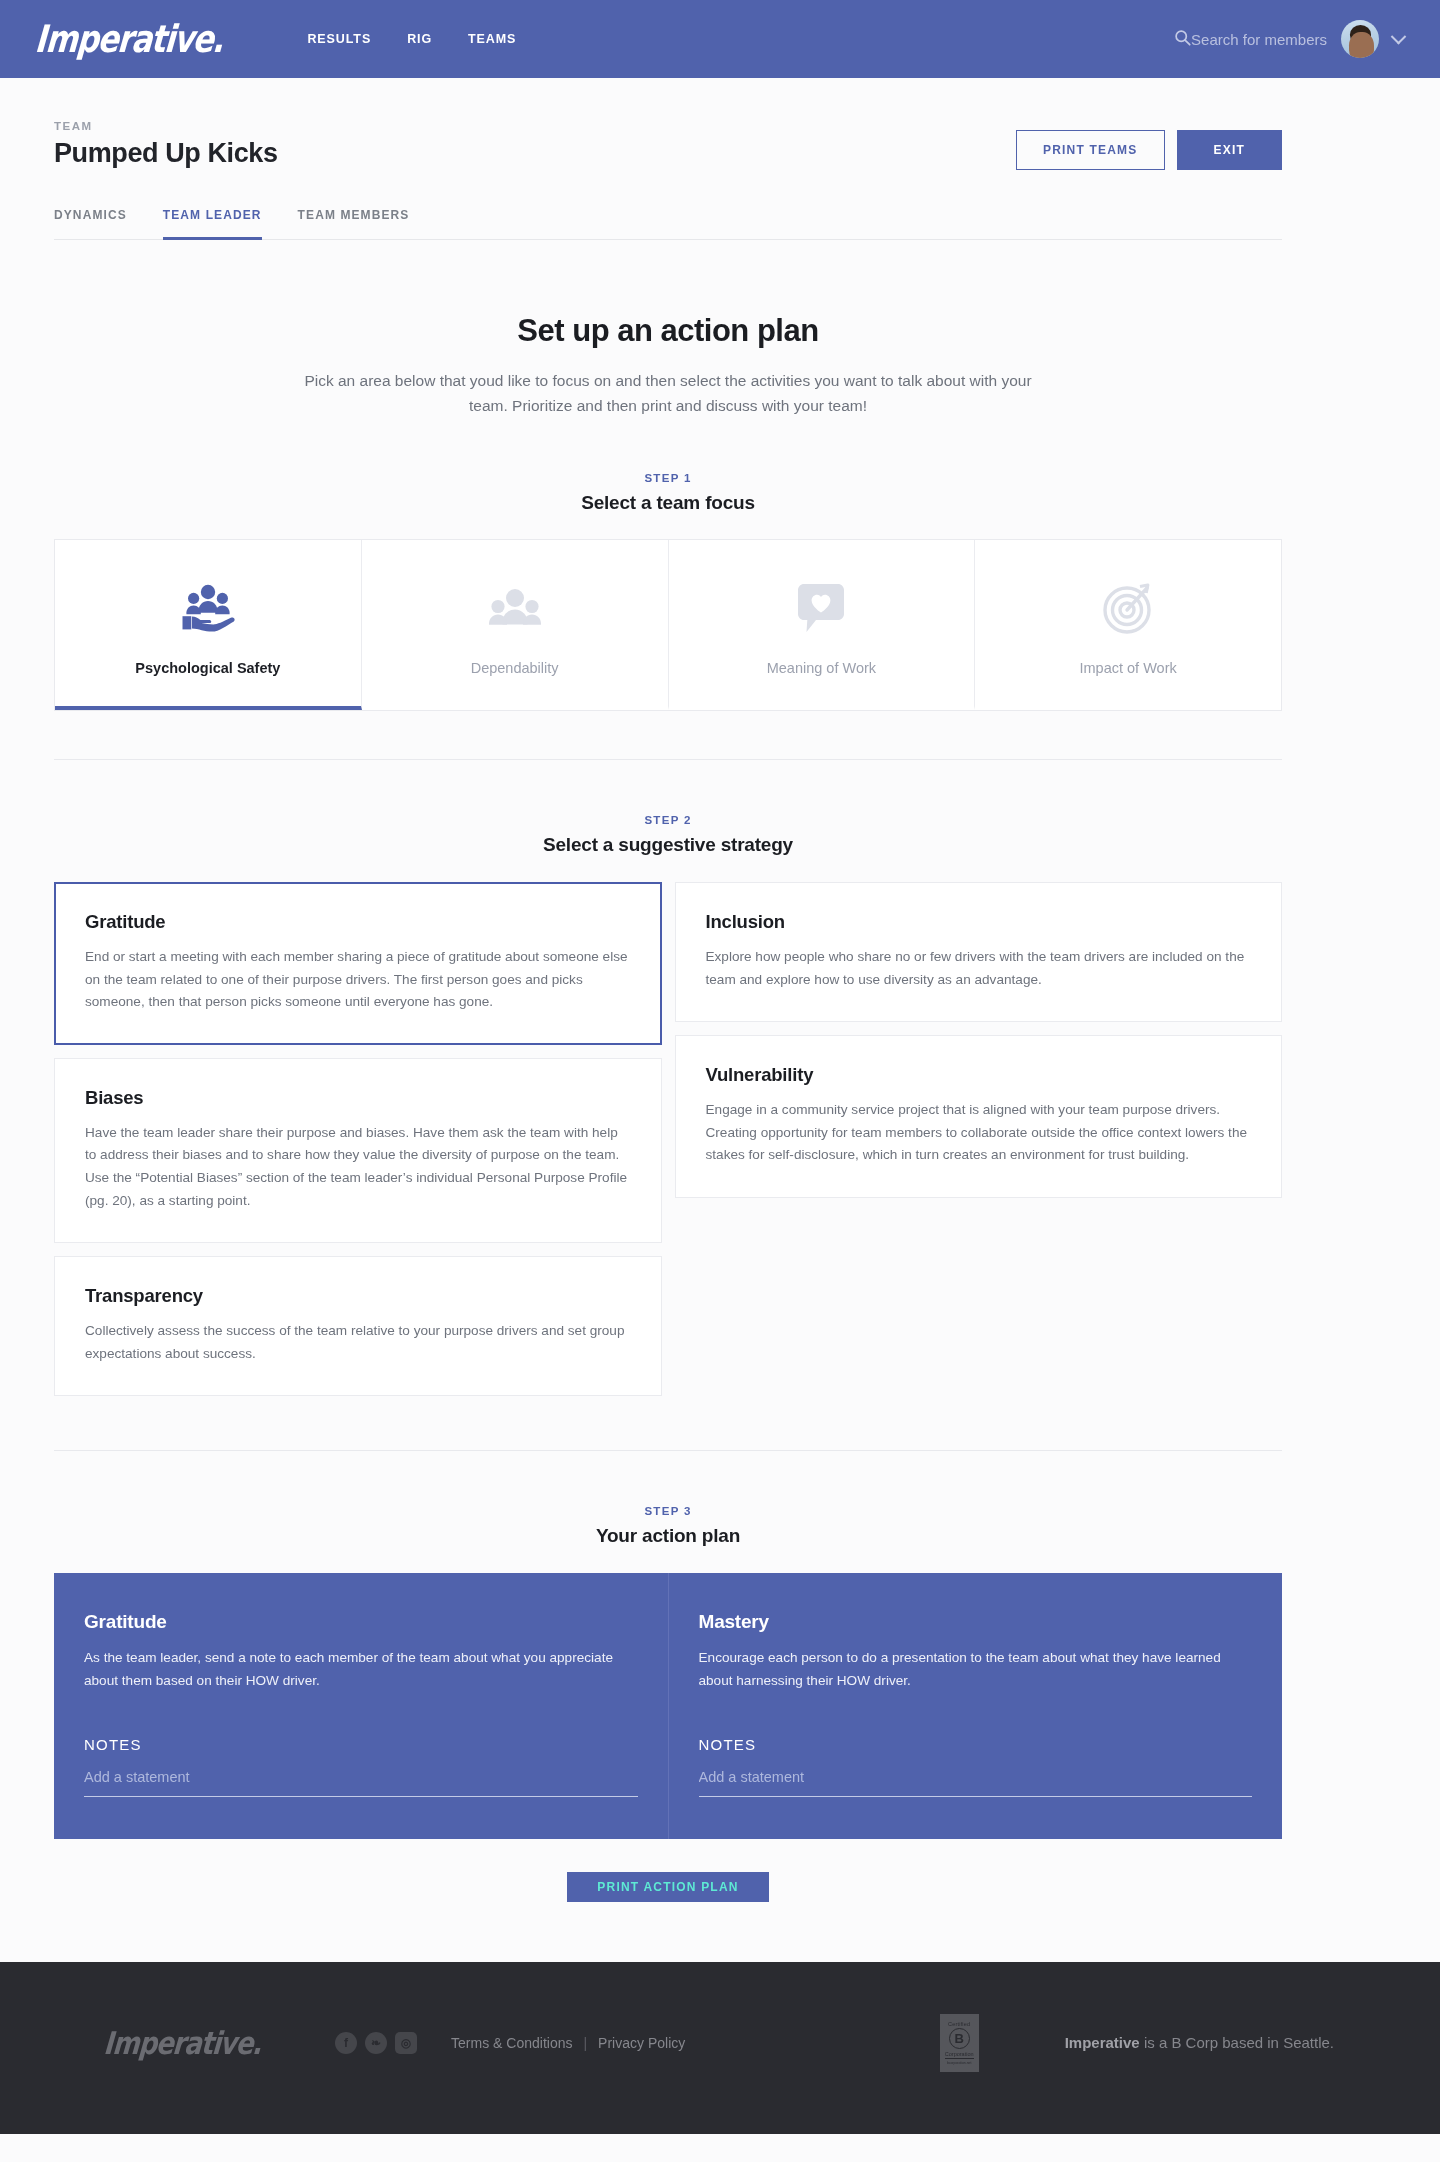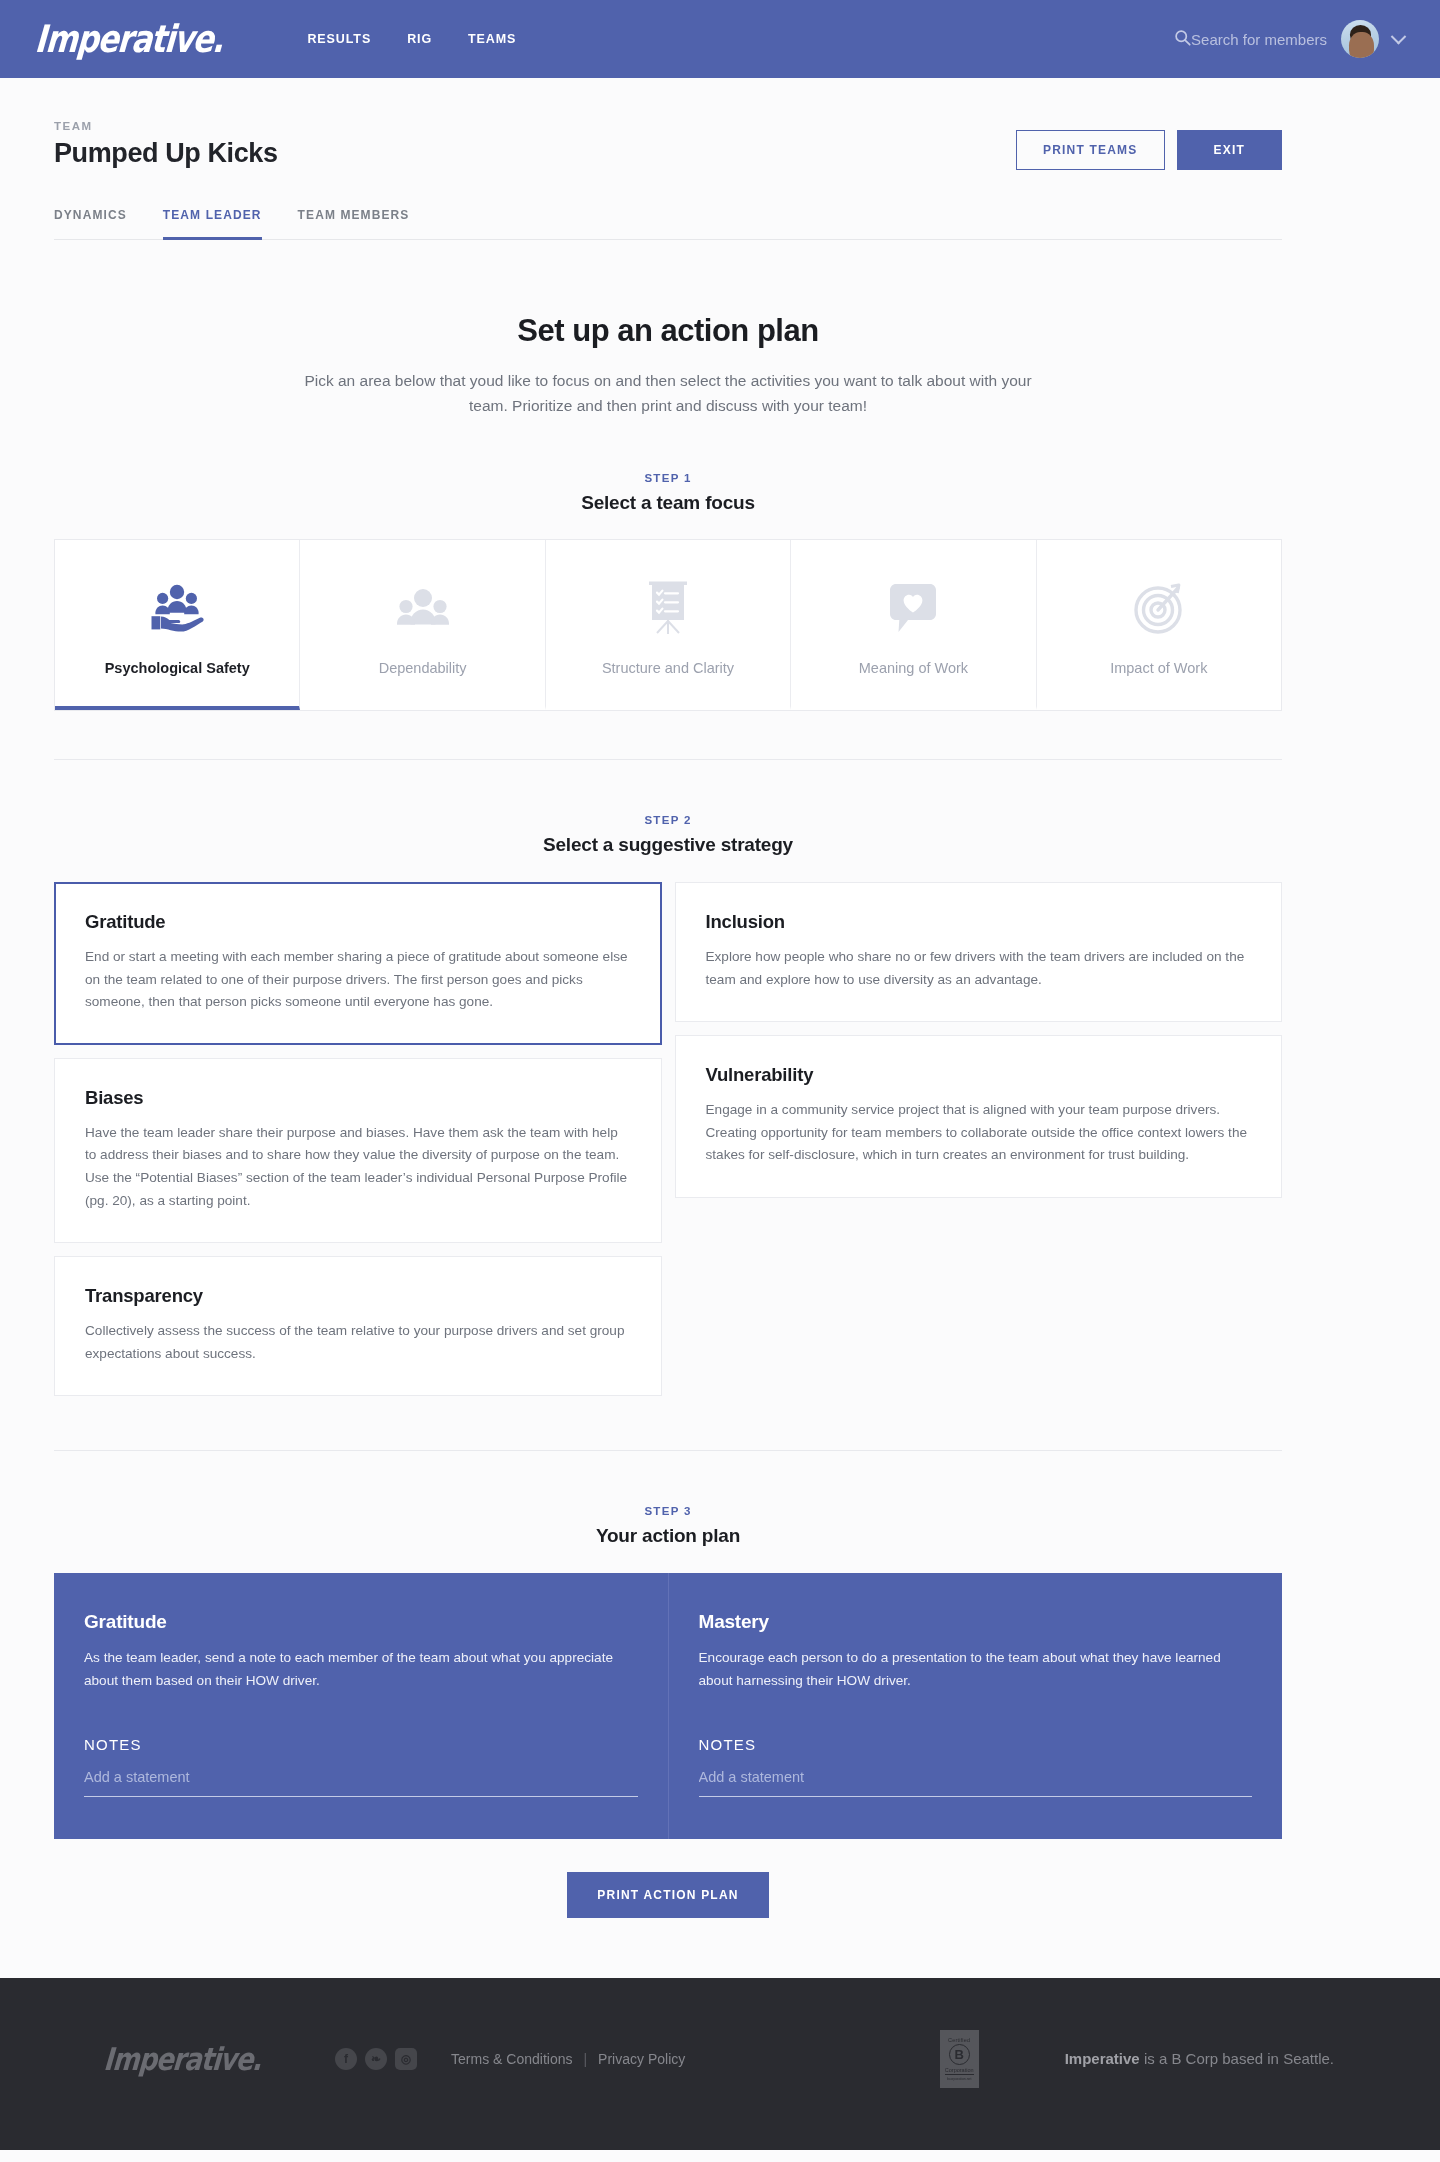--- a/index.html
+++ b/index.html
@@ -267,25 +267,25 @@
     font-family: "Liberation Sans", sans-serif;
     padding: 2px 0 11px;
     outline: none;
   }
   .note-input::placeholder { color: #aeb8dd; }
 
   .print-plan-wrap { text-align: center; margin-top: 33px; padding-bottom: 60px; }
   .btn-print-plan {
     background: #5062ac;
     border: none;
-    color: #ffffff;
+    color: #5eead4;
     font-size: 12px;
     font-weight: 700;
     letter-spacing: 1.2px;
-    padding: 16px 30px;
+    padding: 8px 30px;
     cursor: pointer;
     font-family: "Liberation Sans", sans-serif;
   }
 
   
   .footer {
     background: #2a2b30;
     padding: 52px 0 62px;
   }
   .footer-inner {
@@ -421,42 +421,20 @@
             <path d="M16.5 38c0-6.9 5.6-12.5 12.5-12.5S41.5 31.1 41.5 38v2.5h-25z"></path>
             <circle cx="12" cy="22.5" r="6.6"></circle>
             <path d="M3 39.5c0-5 4-9 9-9s9 4 9 9v1.2H3z"></path>
             <circle cx="46" cy="22.5" r="6.6"></circle>
             <path d="M37 39.5c0-5 4-9 9-9s9 4 9 9v1.2H37z"></path>
           </svg>
         </div>
         <div class="focus-name">Dependability</div>
       </div>
 
-      <div class="focus-tile">
-        <div class="focus-icon">
-          <svg width="52" height="56" viewBox="0 0 52 56" fill="none">
-            <rect x="10" y="4" width="32" height="36" fill="#dcdfe7"></rect>
-            <rect x="7" y="1.5" width="38" height="3.5" fill="#dcdfe7"></rect>
-            <g stroke="#ffffff" stroke-width="2.2" stroke-linecap="round">
-              <path d="M15 12.6l2 2 3.4-4"></path>
-              <path d="M23 13.3h13"></path>
-              <path d="M15 21.6l2 2 3.4-4"></path>
-              <path d="M23 22.3h13"></path>
-              <path d="M15 30.6l2 2 3.4-4"></path>
-              <path d="M23 31.3h13"></path>
-            </g>
-            <g stroke="#dcdfe7" stroke-width="2">
-              <path d="M26 40v14"></path>
-              <path d="M26 41L15 53"></path>
-              <path d="M26 41l11 12"></path>
-            </g>
-          </svg>
-        </div>
-        <div class="focus-name">Structure and Clarity</div>
-      </div>
 
       <div class="focus-tile">
         <div class="focus-icon">
           <svg width="50" height="54" viewBox="0 0 50 54" fill="#dcdfe7">
             <path d="M8 3h34c3.3 0 6 2.7 6 6v24c0 3.3-2.7 6-6 6H20l-9.5 12 .8-12H8c-3.3 0-6-2.7-6-6V9c0-3.3 2.7-6 6-6z"></path>
             <path d="M25 31.5s-9.4-6-9.4-12.1c0-3.3 2.6-5.6 5.4-5.6 2.1 0 3.3 1.1 4 2.3.7-1.2 1.9-2.3 4-2.3 2.8 0 5.4 2.3 5.4 5.6 0 6.1-9.4 12.1-9.4 12.1z" fill="#ffffff"></path>
           </svg>
         </div>
         <div class="focus-name">Meaning of Work</div>
       </div>

